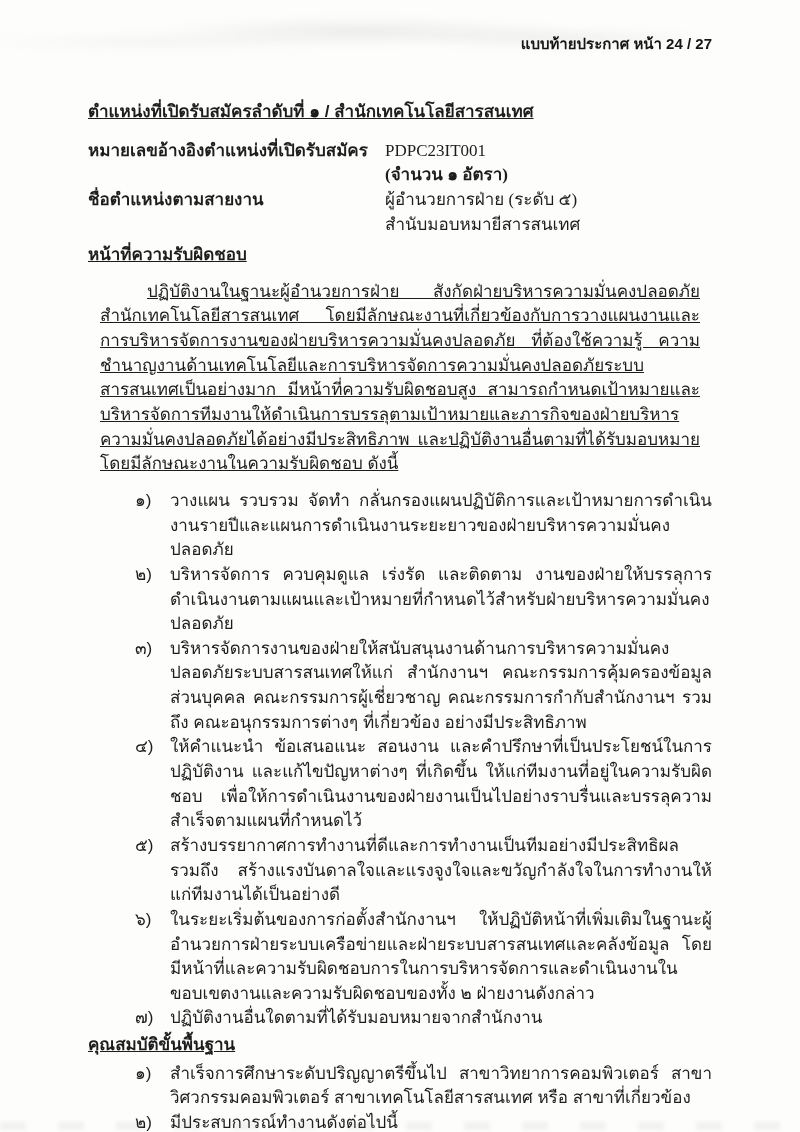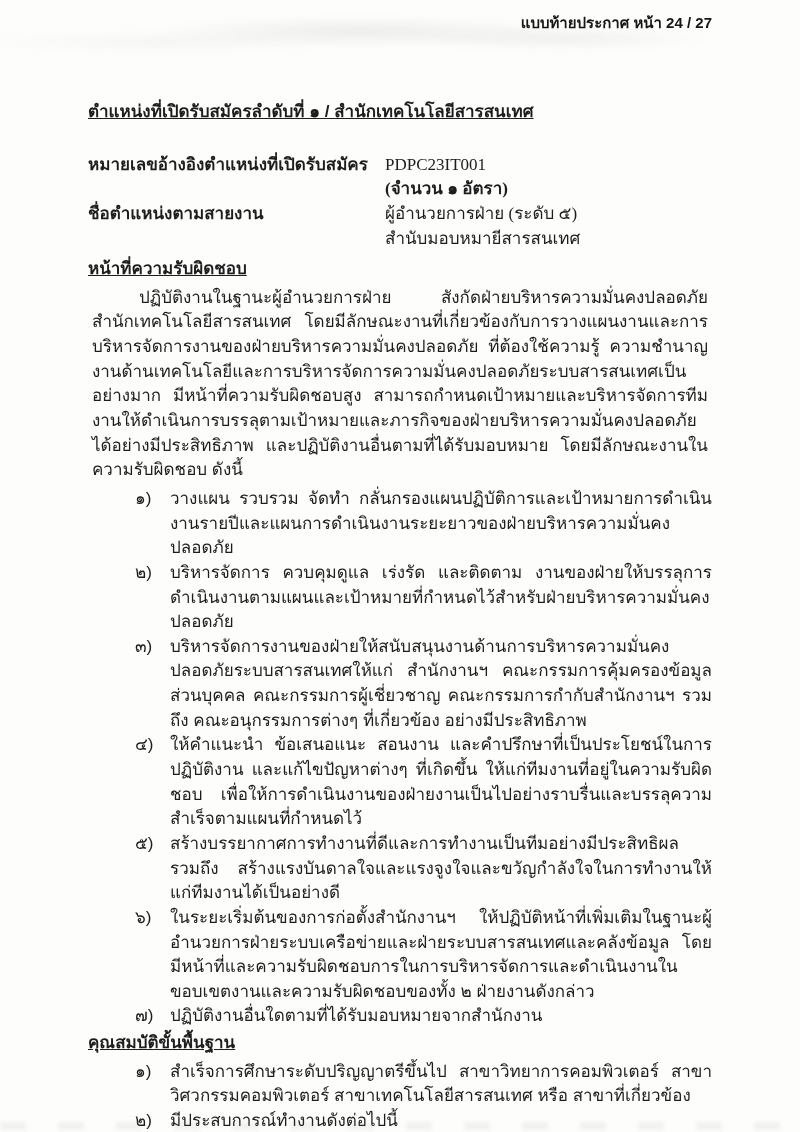--- a/index.html
+++ b/index.html
@@ -26,52 +26,53 @@
   }
   .scan-ghost-bottom {
     position: absolute; left: 0; right: 0; bottom: 2px; height: 8px;
     background: repeating-linear-gradient(90deg,
       rgba(140,140,140,.10) 0 26px, transparent 26px 58px);
     filter: blur(2px);
     pointer-events: none;
   }
   .page-header {
     position: absolute;
-    top: 12px;
+    top: 33px;
     right: 88px;
     font-weight: bold;
     font-size: 15px;
     color: #161616;
   }
   .content {
     position: absolute;
     left: 88px;
     top: 100px;
     width: 624px;
   }
   .doc-title {
     font-weight: bold;
     text-decoration: underline;
-    margin-bottom: 28px;
+    margin-bottom: 14px;
   }
   .info-table { margin-bottom: 6px; font-family: Liberation Serif, serif; }
   .info-row { display: flex; }
   .info-label { width: 297px; flex: 0 0 297px; font-weight: bold; }
   .info-value { flex: 1; }
   .info-value.bold { font-weight: bold; }
   .section-heading {
     font-weight: bold;
     text-decoration: underline;
     margin-top: 2px;
     margin-bottom: 4px;
   }
   .para {
     text-align: justify;
     text-indent: 47px;
-    margin: 4px;
+    margin: 12px;
+    text-decoration: underline;
   }
   .num-list { margin: 0; }
   .num-item {
     display: flex;
     margin-left: 47px;
     align-items: flex-start;
   }
   .num-item .num {
     flex: 0 0 35px;
     width: 35px;

